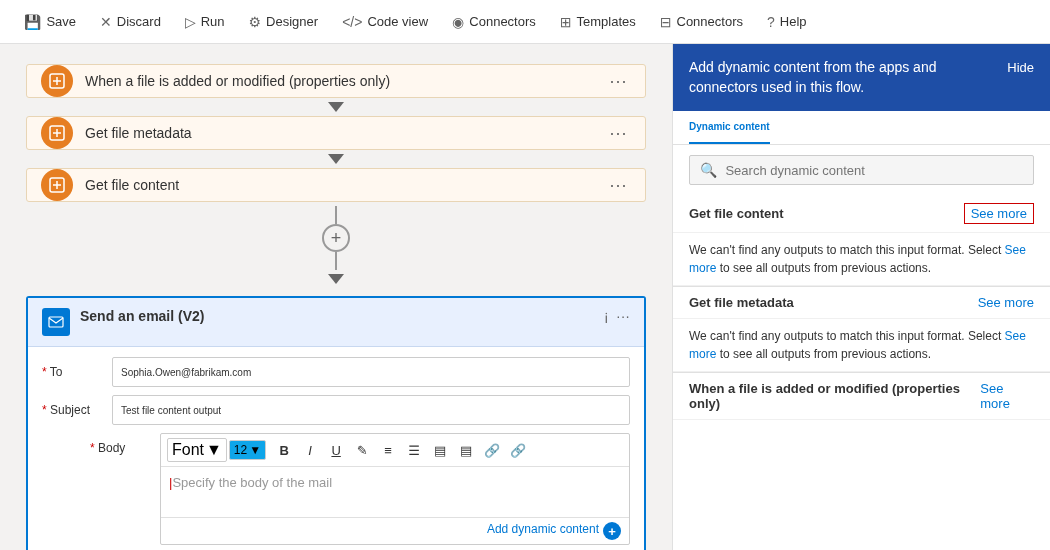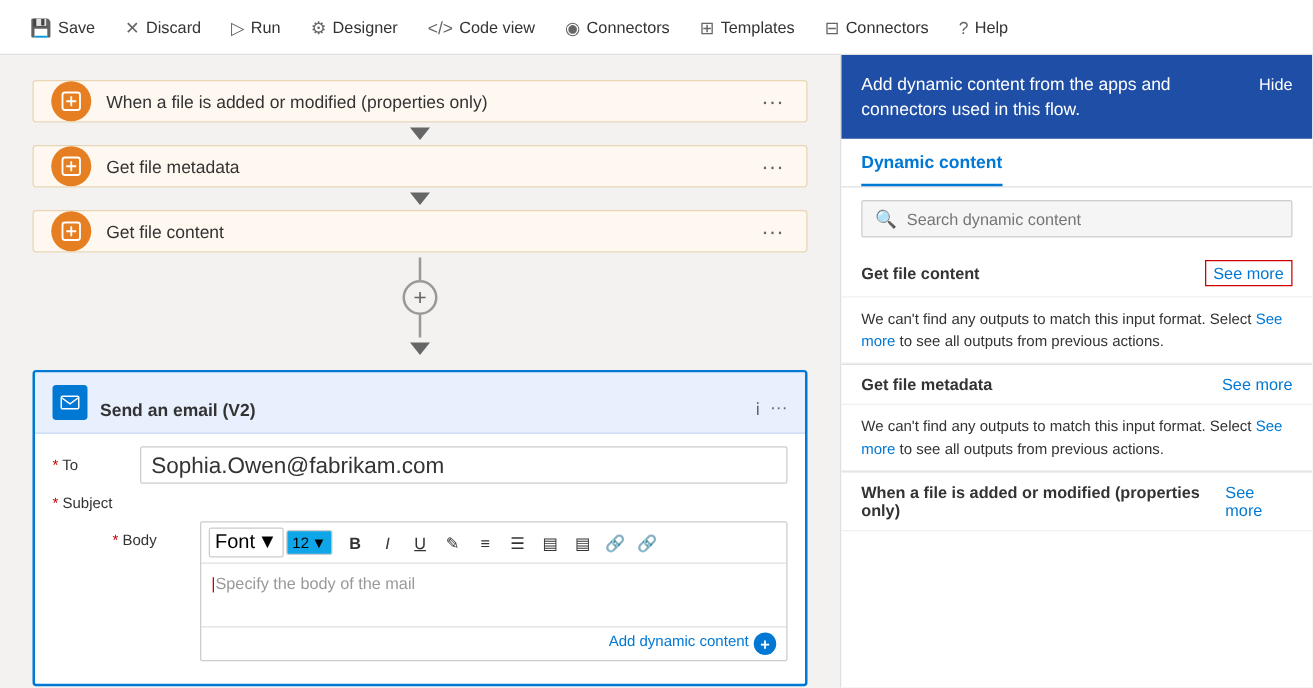--- a/index.html
+++ b/index.html
@@ -63,40 +63,40 @@
       color: #666; font-size: 18px; cursor: pointer; background: #f3f2f1;
       margin: 0 auto; position: relative; z-index: 2;
     }
 
     
     .email-block {
       width: 620px; border: 2px solid #0078d4; border-radius: 3px;
       background: #fff; margin-top: 4px;
     }
     .email-block-header {
-      display: flex; align-items: flex-end; padding: 10px 14px;
+      display: flex; align-items: flex-start; padding: 10px 14px;
       background: #e8f0fe; border-bottom: 1px solid #c8d8f0;
     }
     .email-icon {
       width: 28px; height: 28px; background: #0078d4; border-radius: 3px;
       display: flex; align-items: center; justify-content: center;
       color: #fff; font-size: 14px; margin-right: 10px; flex-shrink: 0;
     }
     .email-title { flex: 1; font-size: 14px; font-weight: 600; color: #333; }
     .email-header-icons { display: flex; gap: 8px; color: #666; }
     .email-header-icons span { cursor: pointer; font-size: 14px; }
 
     .email-body { padding: 10px 14px; }
     .form-row { display: flex; align-items: center; margin-bottom: 8px; }
     .form-label {
       width: 70px; font-size: 12px; color: #333; flex-shrink: 0;
     }
     .form-input {
       flex: 1; border: 1px solid #ccc; border-radius: 2px; padding: 5px 8px;
-      font-size: 18px; color: #333; background: #fff; height: 30px;
+      font-size: 10px; color: #333; background: #fff; height: 30px;
     }
 
     
     .body-row { display: flex; align-items: flex-start; margin-bottom: 8px; }
     .body-label { width: 70px; font-size: 12px; color: #333; flex-shrink: 0; padding-top: 8px; margin-left: 48px; }
     .body-editor { flex: 1; border: 1px solid #ccc; border-radius: 2px; background: #fff; }
     .editor-toolbar {
       display: flex; align-items: center; padding: 4px 6px; border-bottom: 1px solid #e0e0e0;
       gap: 2px; flex-wrap: wrap;
     }
@@ -144,21 +144,21 @@
       flex-shrink: 0;
     }
     .right-panel-header-text { font-size: 14px; flex: 1; line-height: 1.4; }
     .right-panel-hide { color: #fff; cursor: pointer; font-size: 13px; padding-top: 2px; }
 
     .right-panel-tabs {
       display: flex; border-bottom: 1px solid #e0e0e0; flex-shrink: 0;
       padding: 0 16px;
     }
     .right-tab {
-      padding: 10px 0; margin-right: 24px; font-size: 14px; cursor: pointer;
+      padding: 10px 0; margin-right: 24px; font-size: 10px; cursor: pointer;
       color: #333; border-bottom: 2px solid transparent;
     }
     .right-tab.active { color: #0078d4; border-bottom-color: #0078d4; font-weight: 600; }
 
     .search-box-wrap {
       padding: 10px 16px; flex-shrink: 0;
     }
     .search-box {
       display: flex; align-items: center; border: 1px solid #ccc; border-radius: 2px;
       padding: 6px 10px; background: #f5f5f5; gap: 8px;
@@ -300,20 +300,21 @@
           <label class="form-label">
             <span style="color:#c00;">*</span> To
           </label>
           <input class="form-input" type="text" value="Sophia.Owen@fabrikam.com" style="">
         </div>
 
         <div class="form-row">
           <label class="form-label">
             <span style="color:#c00;">*</span> Subject
           </label>
+          <input class="form-input" type="text" value="Test file content output" style="">
         </div>
 
         <div class="body-row">
           <label class="body-label">
             <span style="color:#c00;">*</span> Body
           </label>
           <div class="body-editor">
             <div class="editor-toolbar">
               <div class="font-select">
                 <span>Font</span>

